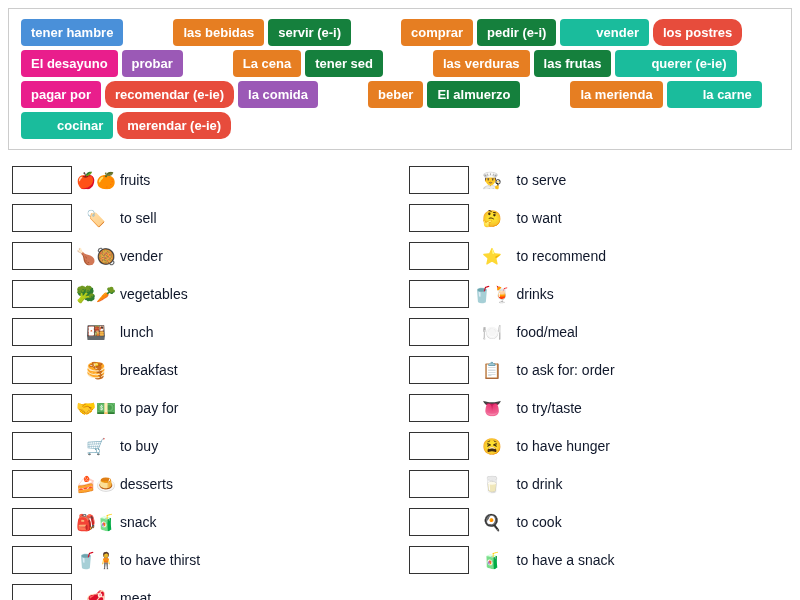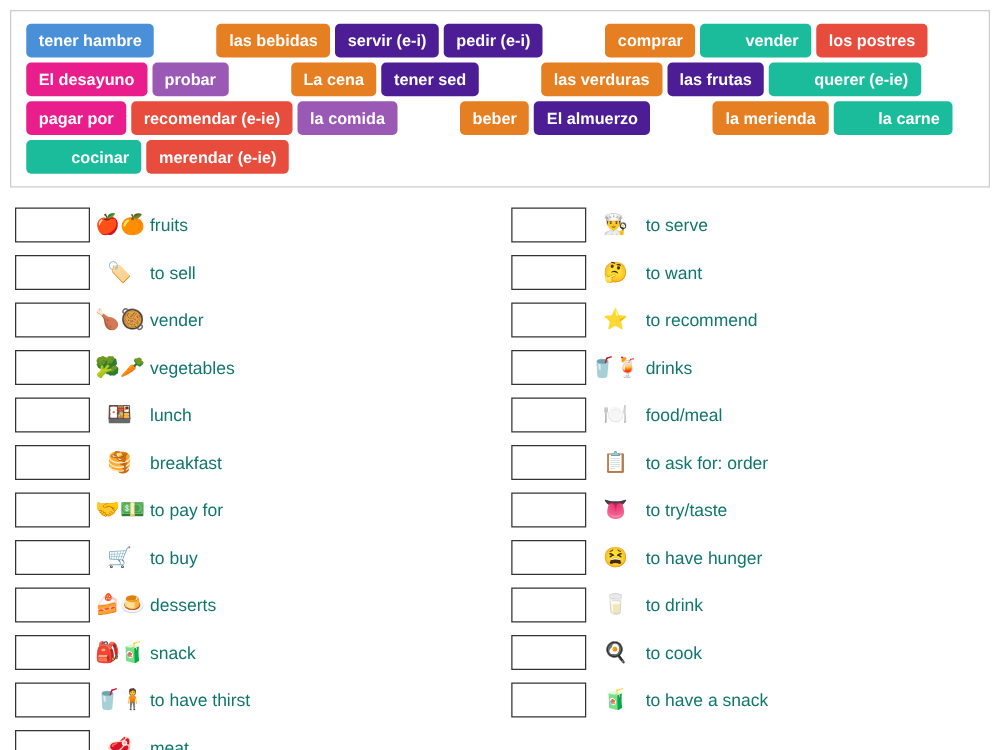--- a/index.html
+++ b/index.html
@@ -27,22 +27,22 @@
       border-radius: 4px;
       color: #fff;
       font-size: 13px;
       font-weight: bold;
       cursor: pointer;
     }
 
     .tag-blue { background: #4a90d9; }
     .tag-purple { background: #9b59b6; }
     .tag-orange { background: #e67e22; margin-left: 46px; }
-    .tag-green { background: #4c1d95; }
-    .tag-red { background: #e74c3c; }
+    .tag-green { background: #15803d; }
+    .tag-red { background: #e74c3c; border-radius: 10px; }
     .tag-teal { background: #1abc9c; padding-left: 36px; }
     .tag-pink { background: #e91e8c; }
 
     .matching-section {
       display: flex;
       flex-direction: row;
       padding: 4px 12px;
       gap: 0px;
     }
 
@@ -75,38 +75,38 @@
       display: flex;
       align-items: center;
       justify-content: center;
       font-size: 18px;
       flex-shrink: 0;
       overflow: hidden;
     }
 
     .item-label {
       font-size: 14px;
-      color: #0f766e;
+      color: #0f172a;
     }
 
     .divider {
       width: 1px;
       background: transparent;
       margin: 0 8px;
     }
   </style>
 </head>
 <body>
 
 <div class="tag-cloud">
 <span class="tag tag-blue">tener hambre</span>
     <span class="tag tag-orange">las bebidas</span>
     <span class="tag tag-green">servir (e-i)</span>
+    <span class="tag tag-orange">comprar</span>
     <span class="tag tag-green">pedir (e-i)</span>
-    <span class="tag tag-orange">comprar</span>
     <span class="tag tag-teal">vender</span>
     <span class="tag tag-red">los postres</span>
     <span class="tag tag-pink">El desayuno</span>
     <span class="tag tag-purple">probar</span>
     <span class="tag tag-orange">La cena</span>
     <span class="tag tag-green">tener sed</span>
     <span class="tag tag-orange">las verduras</span>
     <span class="tag tag-green">las frutas</span>
     <span class="tag tag-teal">querer (e-ie)</span>
     <span class="tag tag-pink">pagar por</span>

